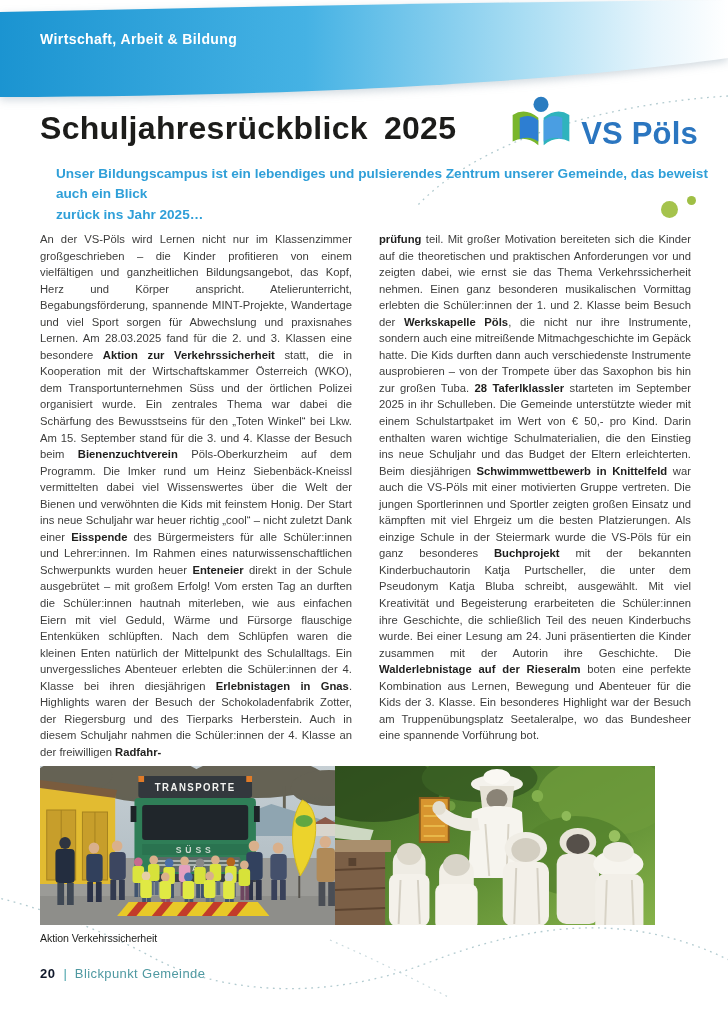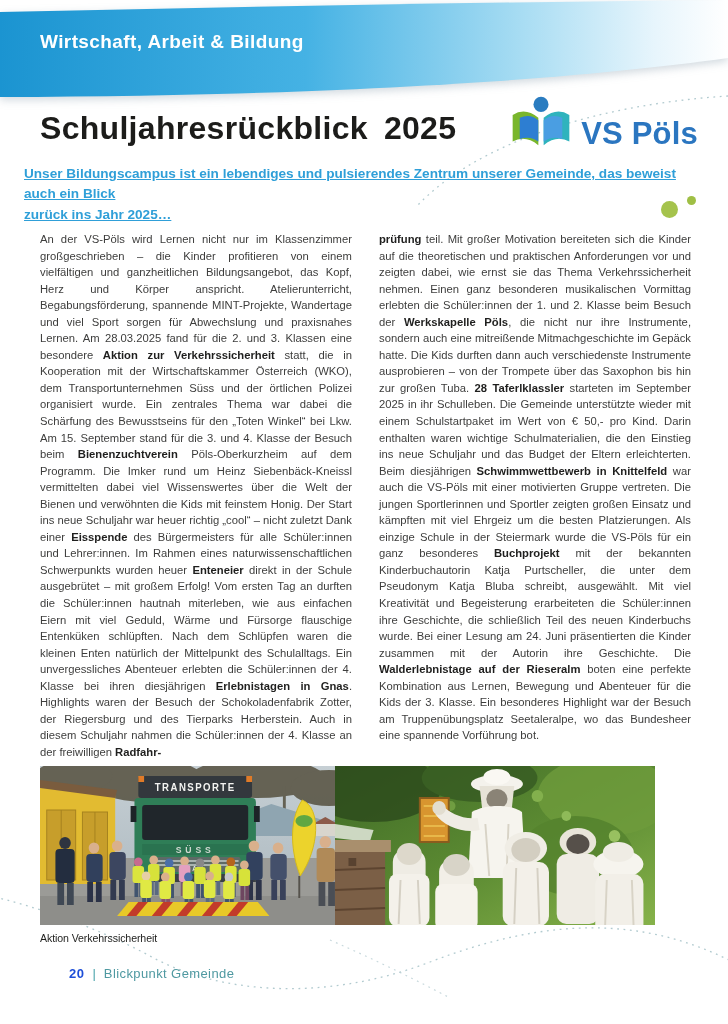--- a/index.html
+++ b/index.html
@@ -4,34 +4,34 @@
 <style>
   html,body{margin:0;padding:0;background:#ffffff;}
   .page{
     position:relative;width:728px;height:1024px;margin:0 auto;background:#ffffff;
     font-family:"Liberation Sans","DejaVu Sans",sans-serif;overflow:hidden;
   }
   
   .band-svg{position:absolute;top:0;left:0;filter:drop-shadow(0 3px 4px rgba(90,120,140,.28));}
   .section-title{
     position:absolute;left:40px;top:31px;z-index:2;
-    color:#ffffff;font-size:19px;font-weight:800;letter-spacing:.4px;
+    color:#ffffff;font-size:14px;font-weight:800;letter-spacing:.4px;
   }
   
   .logo{position:absolute;top:94px;right:30px;display:flex;align-items:flex-end;gap:9px;z-index:2;}
   .logo-text{font-size:31px;font-weight:800;color:#2b76c0;letter-spacing:.2px;}
   
   .page-title{
     position:absolute;left:40px;top:110px;z-index:2;
     font-size:32px;font-weight:800;color:#1c1c1a;letter-spacing:.3px;
   }
   .page-title .year{margin-left:16px;}
   .intro{
-    position:absolute;left:24px;top:164px;width:658px;z-index:2;
-    color:#2f9fd8;font-size:13.6px;font-weight:700;line-height:1.5;text-decoration:underline;
+    position:absolute;left:56px;top:164px;width:658px;z-index:2;
+    color:#2f9fd8;font-size:13.6px;font-weight:700;line-height:1.5;
   }
   .dot-big{position:absolute;left:661px;top:201px;width:17px;height:17px;border-radius:50%;background:#a5c34d;z-index:2;}
   .dot-small{position:absolute;left:687px;top:196px;width:9px;height:9px;border-radius:50%;background:#9fbf45;z-index:2;}
   
   .deco{position:absolute;top:0;left:0;z-index:0;pointer-events:none;}
   
   .article{
     position:absolute;left:40px;top:231px;width:652px;display:flex;gap:27px;z-index:1;
   }
   .col{
@@ -39,21 +39,21 @@
     text-align:justify;hyphens:manual;
   }
   .col .b{font-weight:bold;color:#1f1f1e;}
   
   .figures{position:absolute;left:40px;top:766px;display:flex;gap:23px;z-index:1;}
   .figure{width:272px;}
   .figure svg{display:block;width:320px;height:159px;}
   .caption{margin-top:7px;font-size:10.6px;color:#1e1e1c;letter-spacing:-.1px;}
   
   .footer{position:absolute;left:40px;top:966px;display:flex;align-items:baseline;z-index:1;font-size:13px;}
-  .footer .pagenum{font-weight:800;color:#1d4ed8;letter-spacing:.5px;margin-left:29px;}
+  .footer .pagenum{font-weight:800;color:#0f172a;letter-spacing:.5px;}
   .footer .sep{color:#49a3aa;margin:0 8px;font-weight:300;}
   .footer .mag{color:#4f99a1;letter-spacing:.4px;}
 </style>
 </head>
 <body>
 
 <div class="page">
 
   <svg class="deco" width="728" height="1024" viewBox="0 0 728 1024">
     <path d="M728,96 C600,104 478,142 418,205" fill="none" stroke="#a9c4ca" stroke-width="1.3" stroke-dasharray="1.8 4.6" opacity="0.9"></path>

